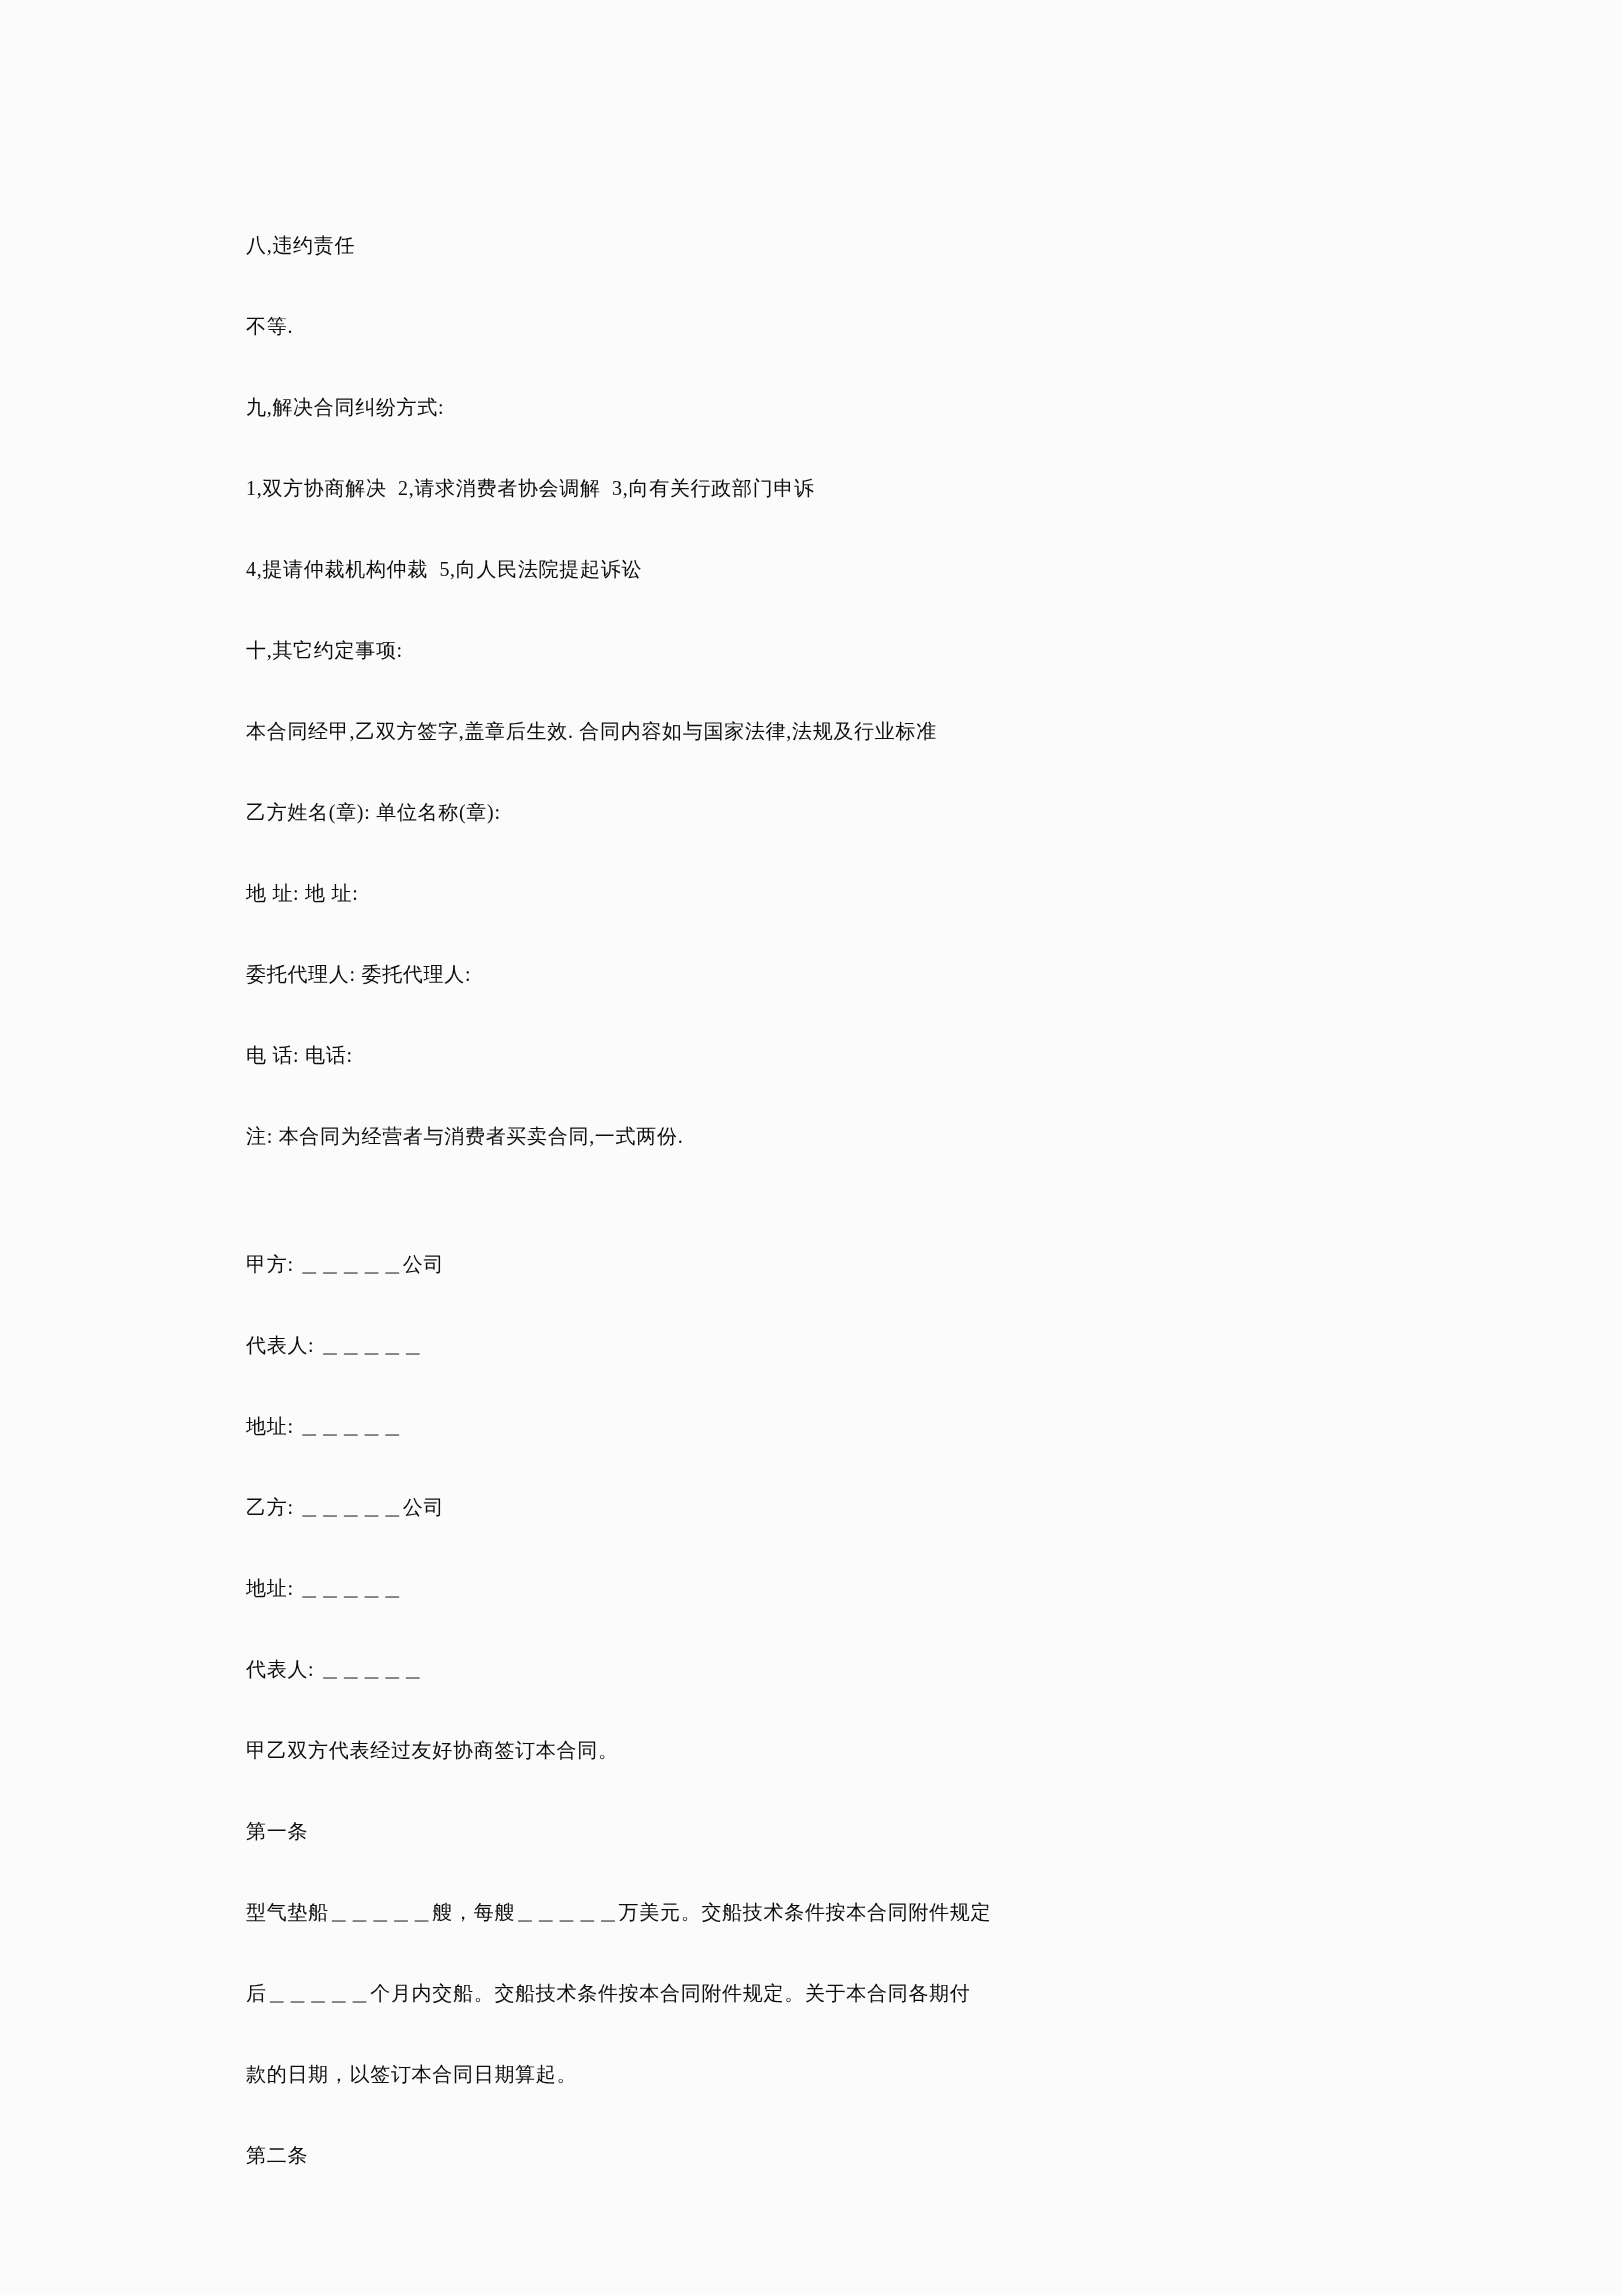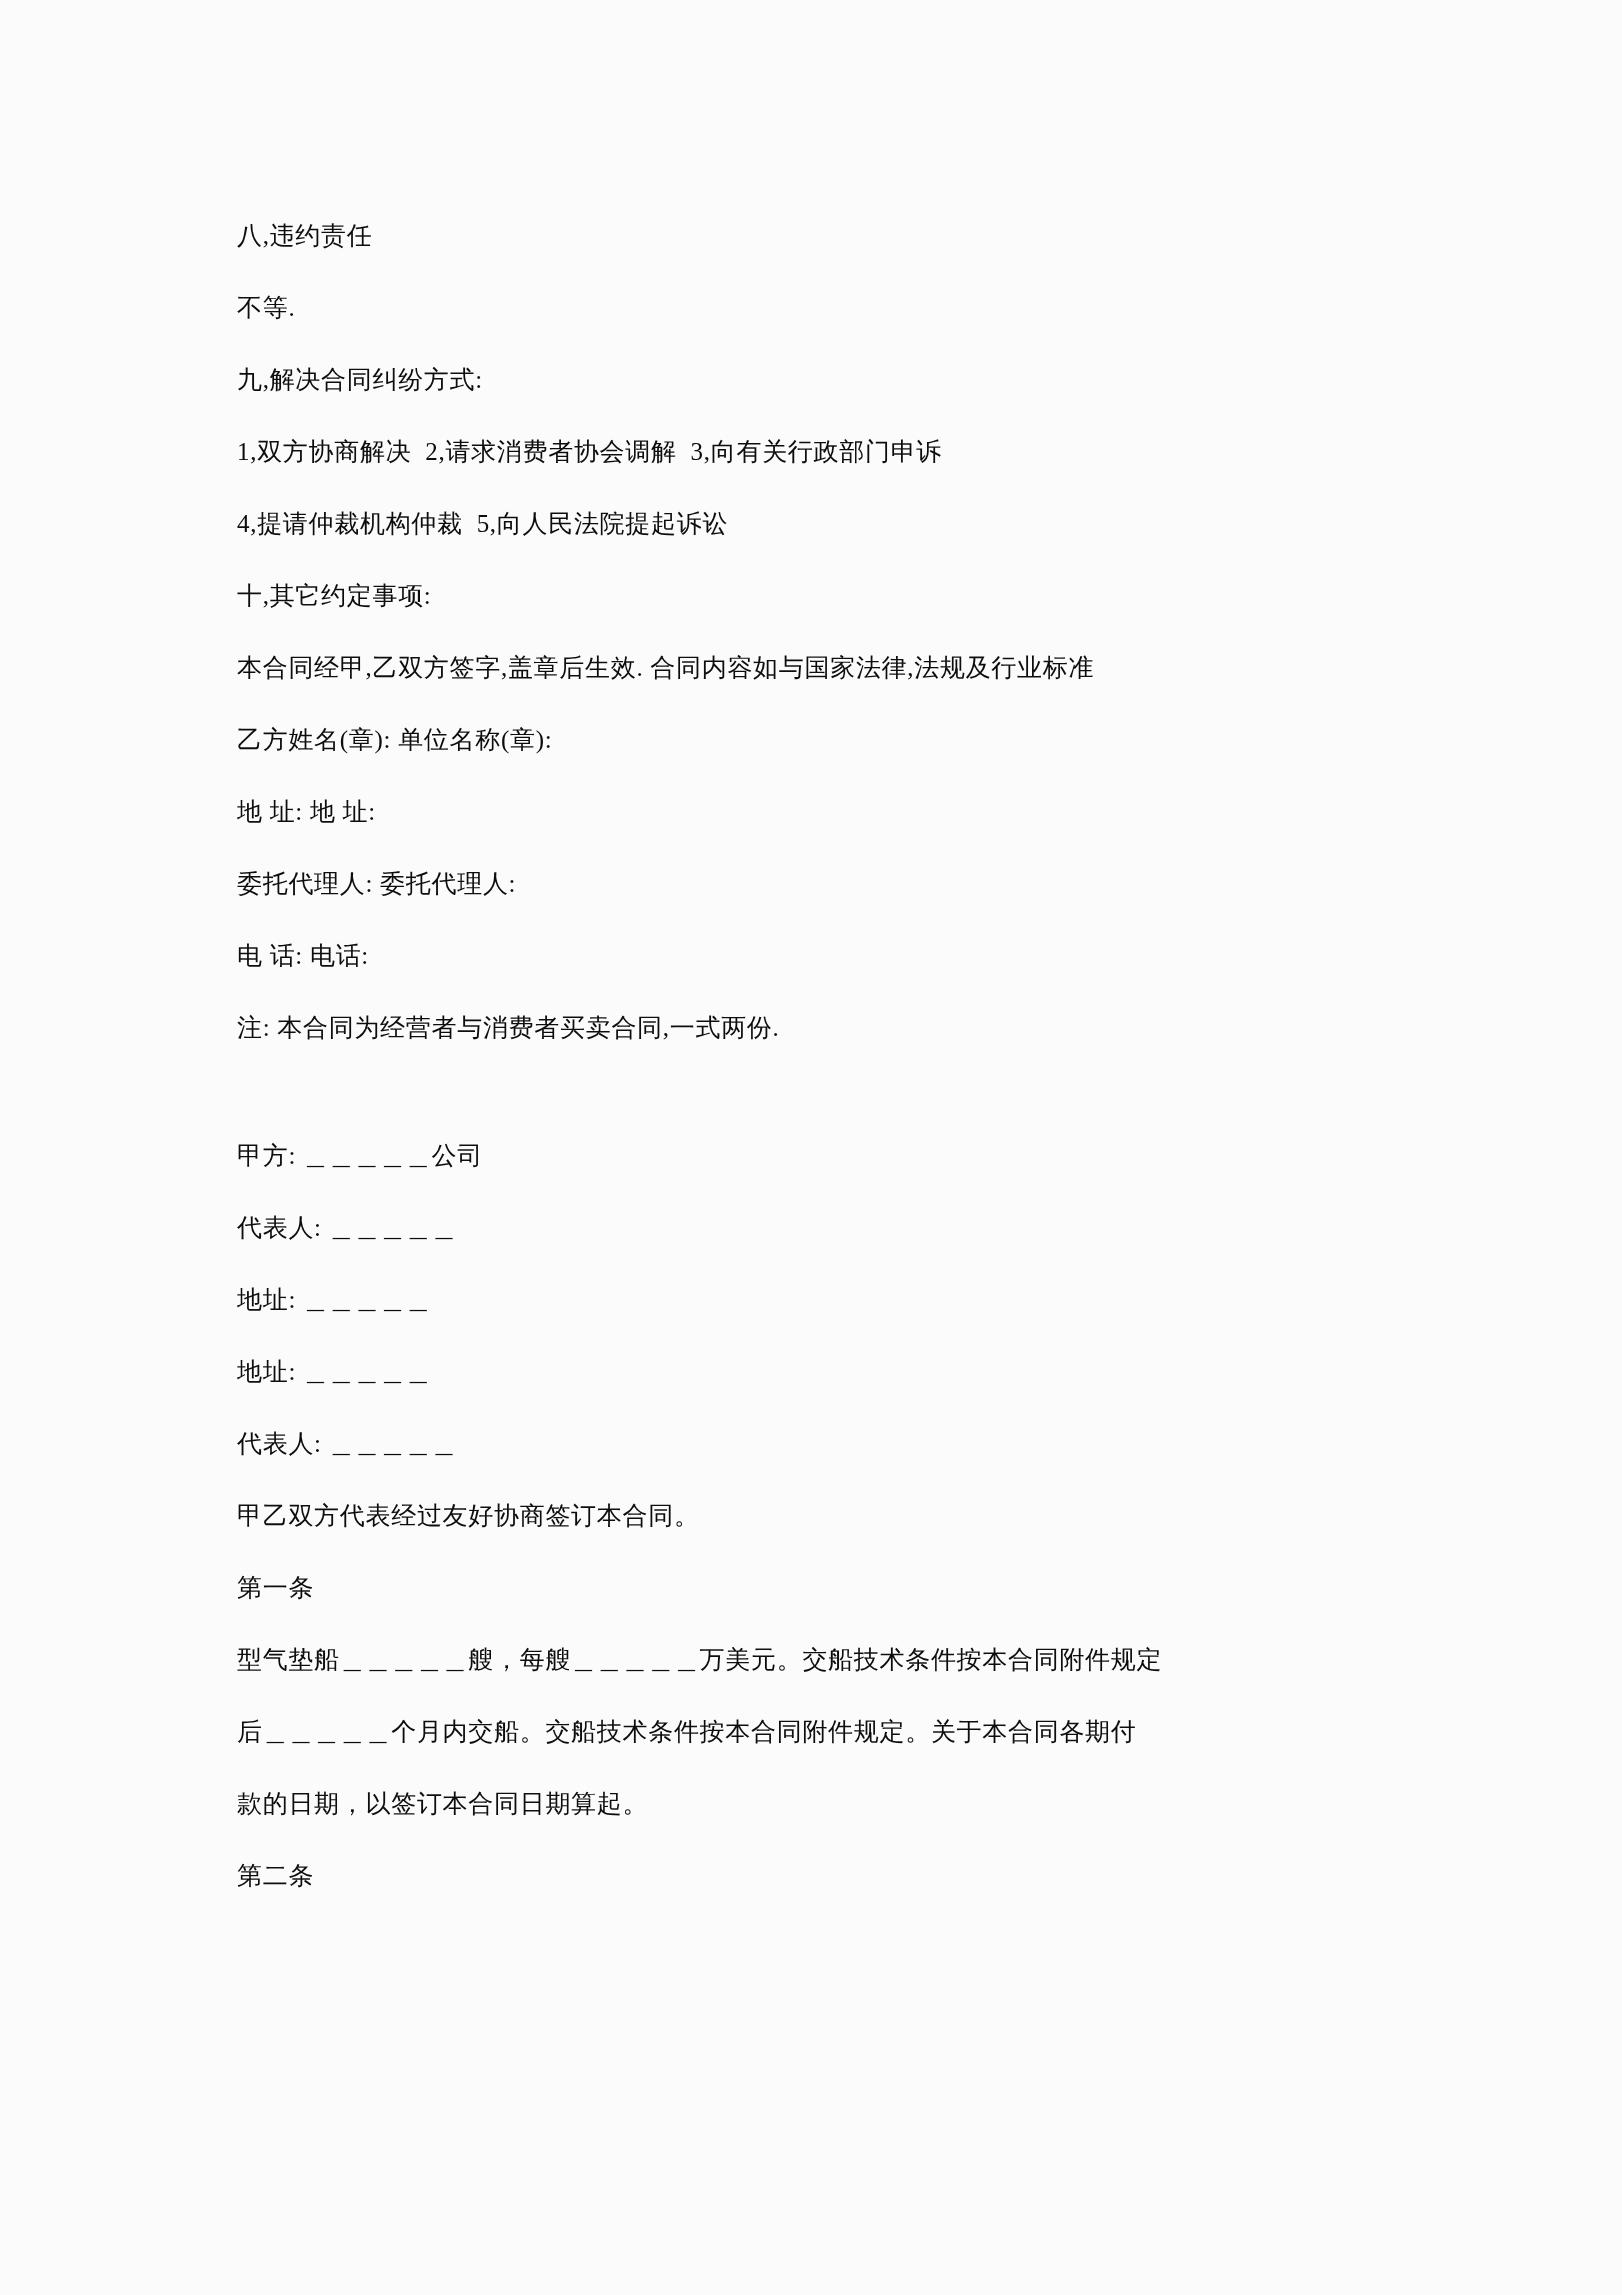--- a/index.html
+++ b/index.html
@@ -18,22 +18,22 @@
     position: absolute;
     top: 0; left: 0;
     width: 1623px;
     height: 2295px;
     background: #fbfbfb;
     box-sizing: border-box;
     padding: 196px 229px 0 229px;
     overflow: hidden;
   }
   .doc p {
-    margin: 8px;
-    font-size: 25px;
+    margin: 17px;
+    font-size: 20px;
     line-height: 64px;
     height: 64px;
     white-space: pre;
     letter-spacing: 0.7px;
     font-weight: 400;
   }
   
   .doc p.gap-before {
     margin-top: 64px;
   }
@@ -51,20 +51,21 @@
     <p>十,其它约定事项:</p>
     <p>本合同经甲,乙双方签字,盖章后生效. 合同内容如与国家法律,法规及行业标准</p>
     <p>乙方姓名(章): 单位名称(章):</p>
     <p>地 址: 地 址:</p>
     <p>委托代理人: 委托代理人:</p>
     <p>电 话: 电话:</p>
     <p>注: 本合同为经营者与消费者买卖合同,一式两份.</p>
     <p class="gap-before">甲方: ＿＿＿＿＿公司</p>
     <p>代表人: ＿＿＿＿＿</p>
     <p>地址: ＿＿＿＿＿</p>
+    <p>乙方: ＿＿＿＿＿公司</p>
     <p>地址: ＿＿＿＿＿</p>
     <p>代表人: ＿＿＿＿＿</p>
     <p>甲乙双方代表经过友好协商签订本合同。</p>
     <p>第一条</p>
     <p>型气垫船＿＿＿＿＿艘，每艘＿＿＿＿＿万美元。交船技术条件按本合同附件规定</p>
     <p>后＿＿＿＿＿个月内交船。交船技术条件按本合同附件规定。关于本合同各期付</p>
     <p>款的日期，以签订本合同日期算起。</p>
     <p>第二条</p>
   </div>
 </div>

